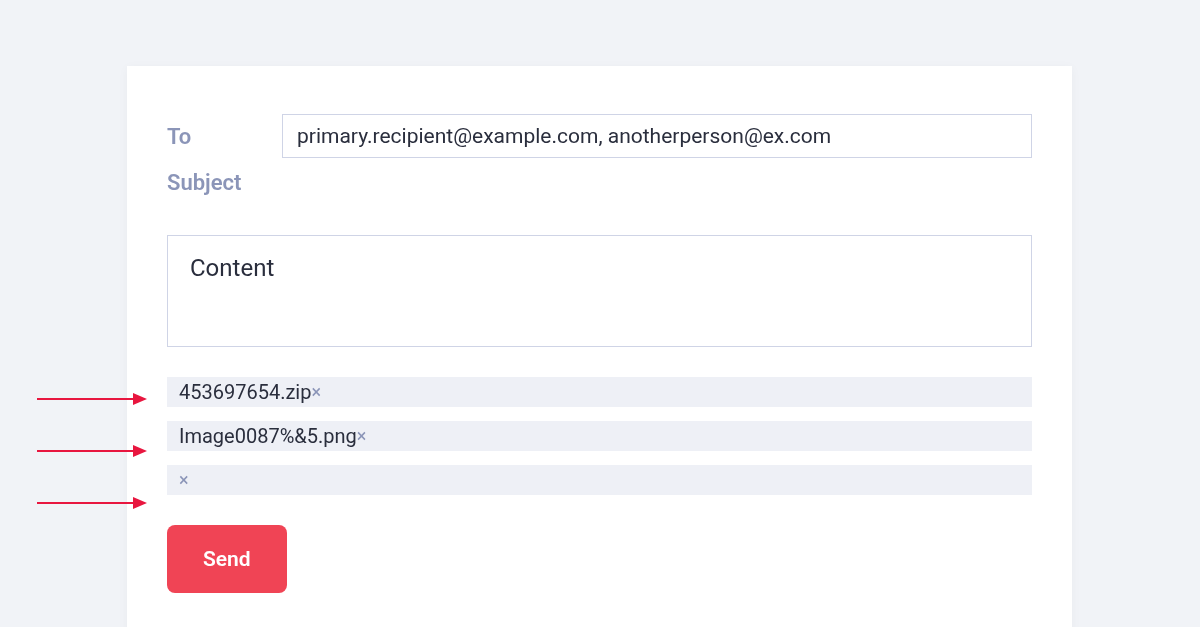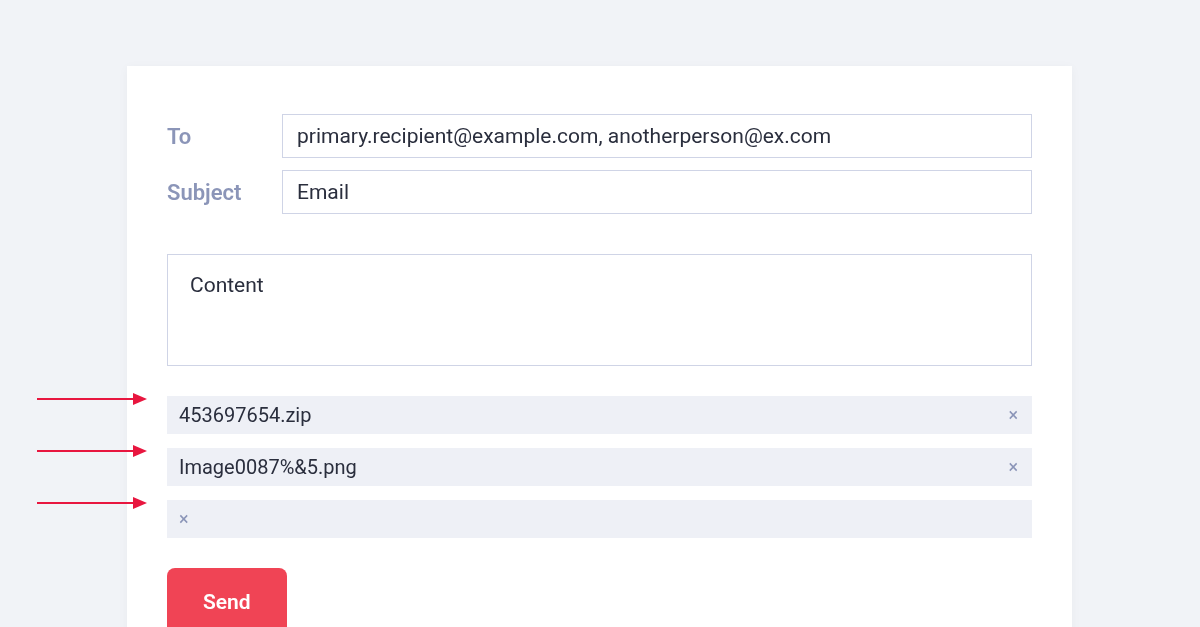--- a/index.html
+++ b/index.html
@@ -46,36 +46,35 @@
     .row-to { margin-top: 48px; }
     .row-subject { margin-top: 12px; }
     .content-wrap {
       margin: 40px 40px 0 40px;
     }
     .content-area {
       width: 100%;
       height: 112px;
       border: 1px solid #cfd4e6;
       background: #ffffff;
-      font-size: 21px;
+      font-size: 24px;
       color: #2a2e3d;
       padding: 18px 22px;
       outline: none;
       font-family: inherit;
       resize: none;
     }
     .attachments {
       margin: 26px 40px 0 40px;
     }
     .attachment {
       display: flex;
       align-items: center;
-      justify-content: space-between;
       background: #eef0f6;
-      height: 38px;
+      height: 30px;
       padding: 0 14px 0 12px;
       margin-bottom: 14px;
     }
     .attachment-name {
       font-size: 20px;
       color: #2a2e3d;
     }
     .close-x {
       font-size: 18px;
       color: #8b95b8;
@@ -107,21 +106,20 @@
 
 <div class="card">
 
   <div class="row row-to">
     <div class="label">To</div>
     <input class="input-text" type="text" value="primary.recipient@example.com, anotherperson@ex.com" style="">
   </div>
 
   <div class="row row-subject">
     <div class="label">Subject</div>
-    <input class="input-text" type="text" value="Email" style="">
   </div>
 
   <div class="content-wrap">
     <textarea class="content-area" style="">Content</textarea>
   </div>
 
   <div class="attachments">
     <div class="attachment">
       <span class="attachment-name">453697654.zip</span>
       <span class="close-x">×</span>

